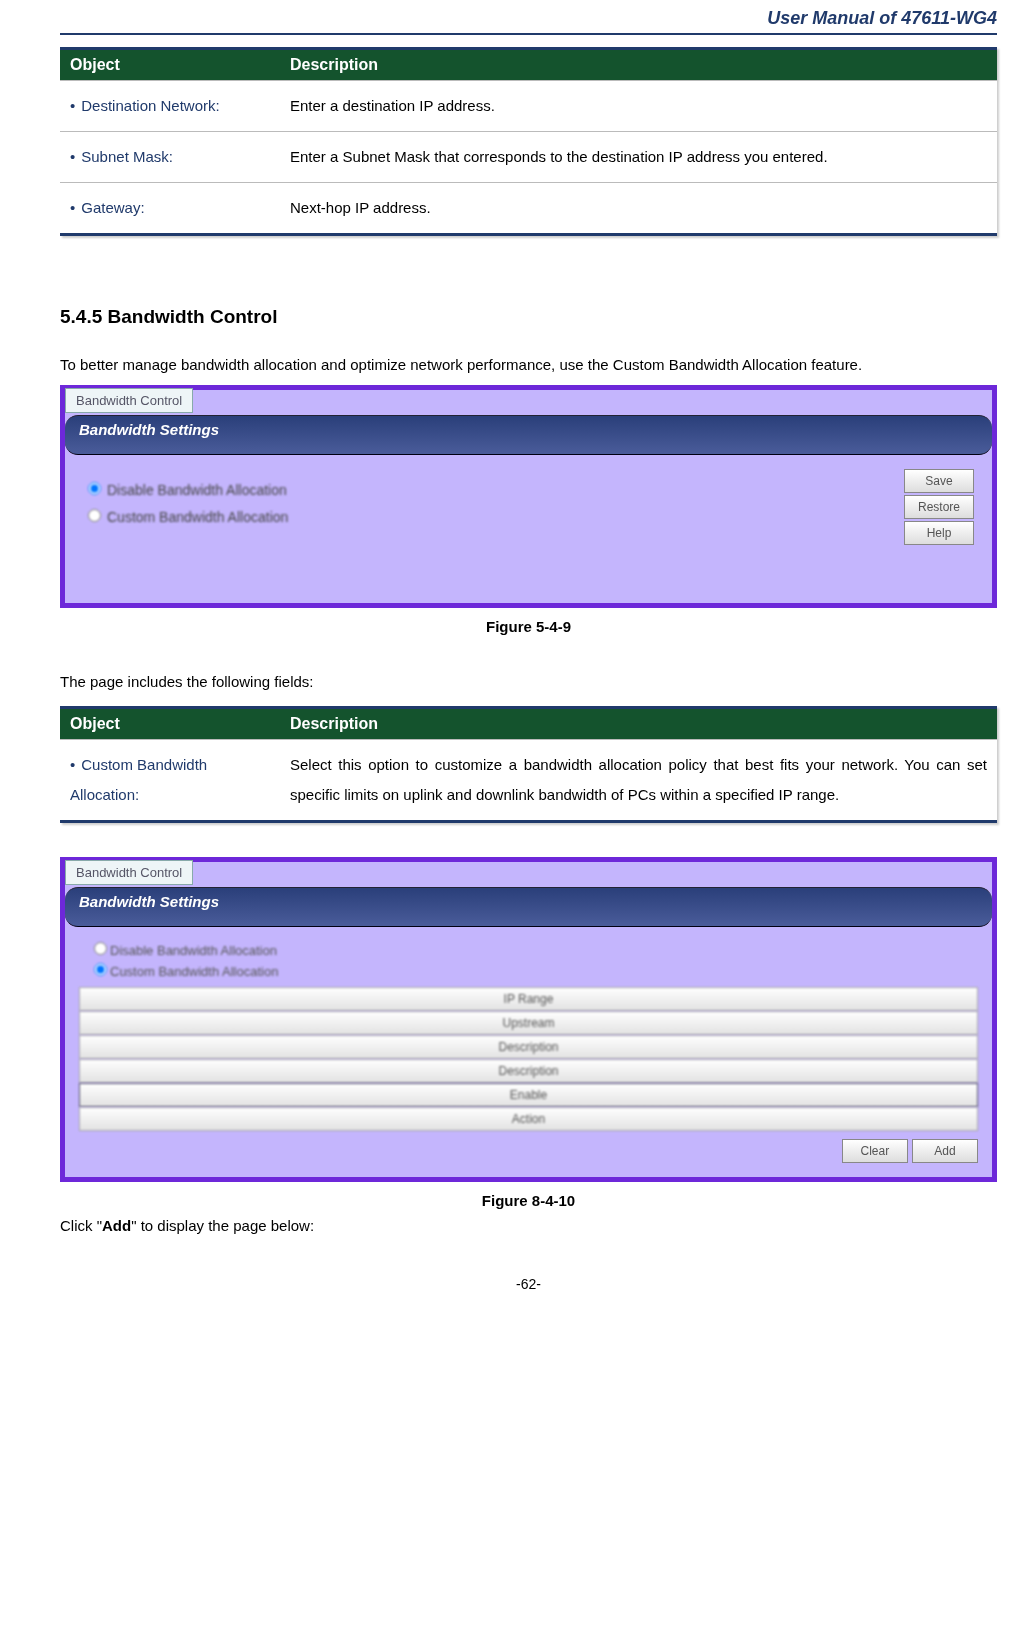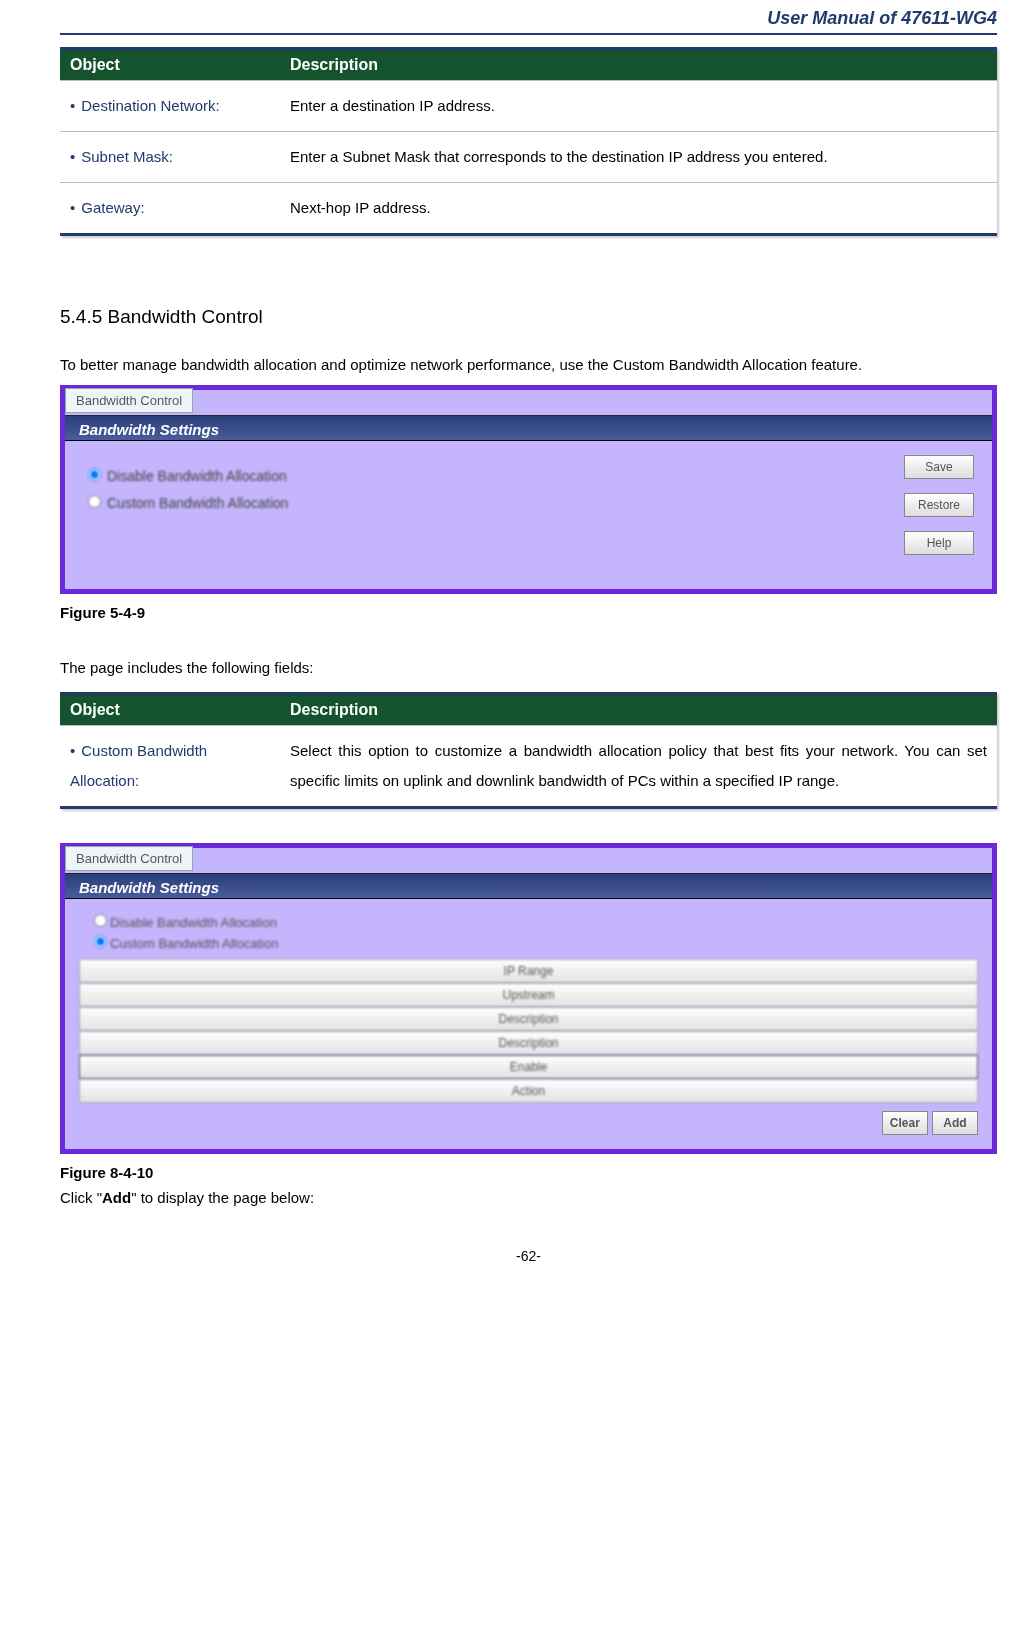--- a/index.html
+++ b/index.html
@@ -52,31 +52,32 @@
     width: 200px;
     color: #203a6b;
     font-weight: normal;
     vertical-align: middle;
   }
   .obj-table td.object-col .bullet {
     color: #203a6b;
     margin-right: 6px;
   }
   .section-heading {
-    font-weight: normal;
+    font-weight: bold;
     font-size: 19px;
     margin-top: 70px;
     margin-bottom: 20px;
   }
   .para {
     line-height: 2.2;
     text-align: justify;
     margin-bottom: 4px;
   }
   .figcap {
+    text-align: center;
     font-weight: bold;
     margin: 10px 0 30px 0;
   }
   .screenshot {
     border: 5px solid #6d28d9;
     background: #c4b5fd;
     margin: 0 0;
     box-sizing: border-box;
     position: relative;
   }
@@ -85,31 +86,32 @@
     top: -2px;
     display: inline-block;
     border: 1px solid #8aa;
     background: #eef5f7;
     padding: 4px 10px;
     font-size: 13px;
     filter: blur(0.5px);
     color: #556;
   }
   .ss-gradbar {
-    height: 26px;
+    height: 40px;
     background: linear-gradient(#2a3f7a,#4a5c9a);
     border-top: 1px solid #223;
     border-bottom: 1px solid #001;
     color: #fff;
     font-weight: bold;
     font-style: italic;
     padding: 5px 14px;
     font-size: 15px;
     filter: blur(0.6px);
     box-sizing: border-box;
+    border-radius: 13px;
   }
   .ss-body {
     padding: 14px 18px;
     min-height: 120px;
     display: flex;
     justify-content: space-between;
     gap: 10px;
   }
   .ss-radios {
     padding: 6px 0 0 0;
@@ -119,21 +121,21 @@
     display: block;
     font-size: 14px;
     padding: 4px 0;
     color: #444;
     filter: blur(0.8px);
   }
   .ss-radios input[type=radio] { margin-right: 6px; transform: scale(1.0); }
   .ss-btns {
     display: flex;
     flex-direction: column;
-    gap: 14px;
+    gap: 2px;
   }
   .ss-btn {
     width: 70px;
     height: 24px;
     border: 1px solid #888;
     background: linear-gradient(#fff,#ddd);
     font-size: 12px;
     color: #555;
     filter: blur(0.6px);
   }
@@ -149,21 +151,21 @@
     background: linear-gradient(#fefefe,#e3e3e3);
     font-size: 12px;
     padding: 4px 2px;
     color: #555;
     filter: blur(0.8px);
   }
   .ss-bottom-btns {
     text-align: right;
     padding: 8px 14px 14px 0;
   }
-  .ss-bottom-btns .ss-btn { width: 46px; font-weight: bold; }
+  .ss-bottom-btns .ss-btn { width: 66px; }
   .pagefoot {
     text-align: center;
     margin-top: 40px;
     font-size: 14px;
   }
 </style>
 </head>
 <body>
 
 <div class="page">

